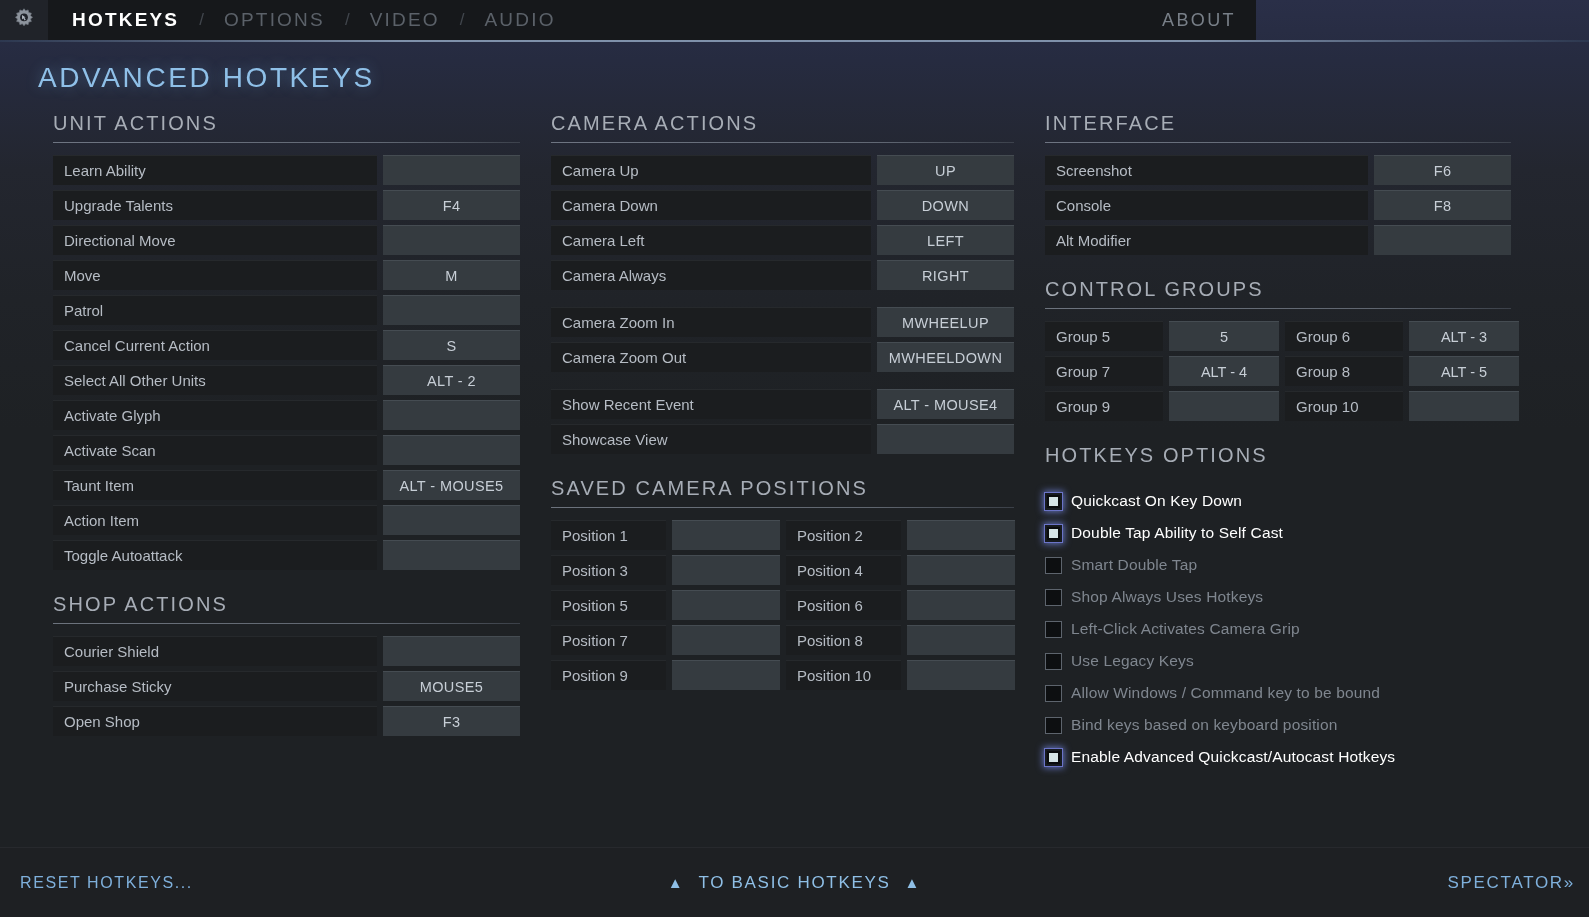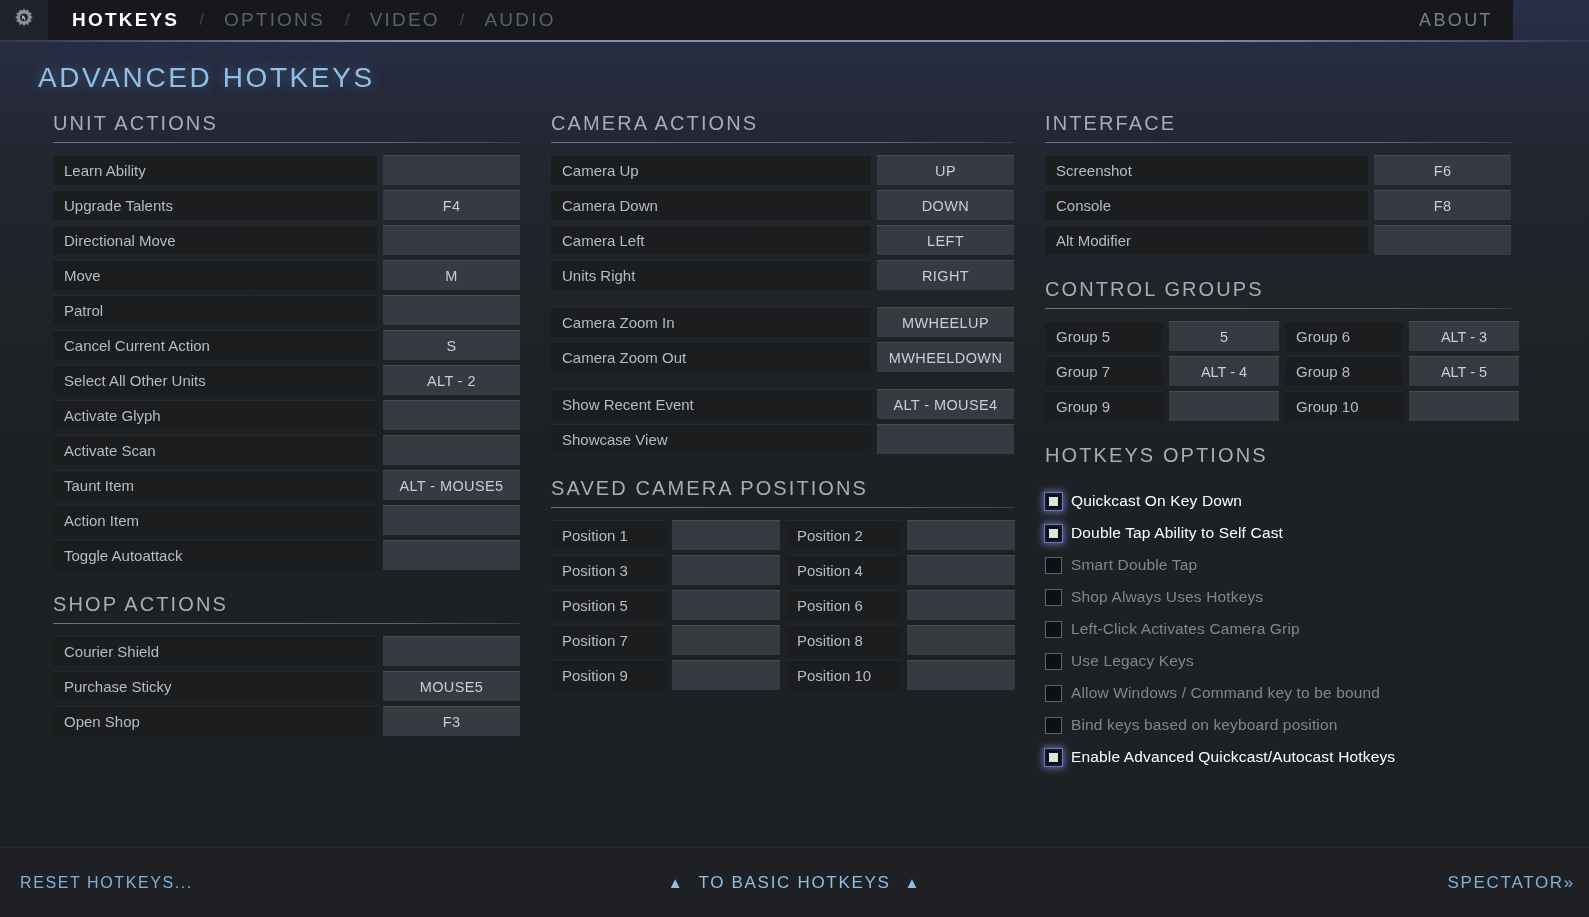--- a/index.html
+++ b/index.html
@@ -24,21 +24,21 @@
         #202328 300px,
         #1e2124 430px,
         #1e2124 917px);
     overflow: hidden;
   }
 
   
   .topnav {
     position: absolute;
     top: 0; left: 0;
-    width: 1513px;
+    width: 1256px;
     height: 40px;
     background: #16181b;
     display: flex;
     align-items: center;
     z-index: 5;
   }
   .topnav-line {
     position: absolute;
     top: 40px; left: 0;
     width: 1589px; height: 2px;
@@ -381,21 +381,21 @@
         </div>
         <div class="bind-row">
           <div class="bind-name">Camera Down</div>
           <div class="bind-key">DOWN</div>
         </div>
         <div class="bind-row">
           <div class="bind-name">Camera Left</div>
           <div class="bind-key">LEFT</div>
         </div>
         <div class="bind-row">
-          <div class="bind-name">Units Right</div>
+          <div class="bind-name">Camera Always</div>
           <div class="bind-key">RIGHT</div>
         </div>
       </div>
     <div class="row-gap"></div>
     <div id="cam-b">
         <div class="bind-row">
           <div class="bind-name">Camera Zoom In</div>
           <div class="bind-key">MWHEELUP</div>
         </div>
         <div class="bind-row">

